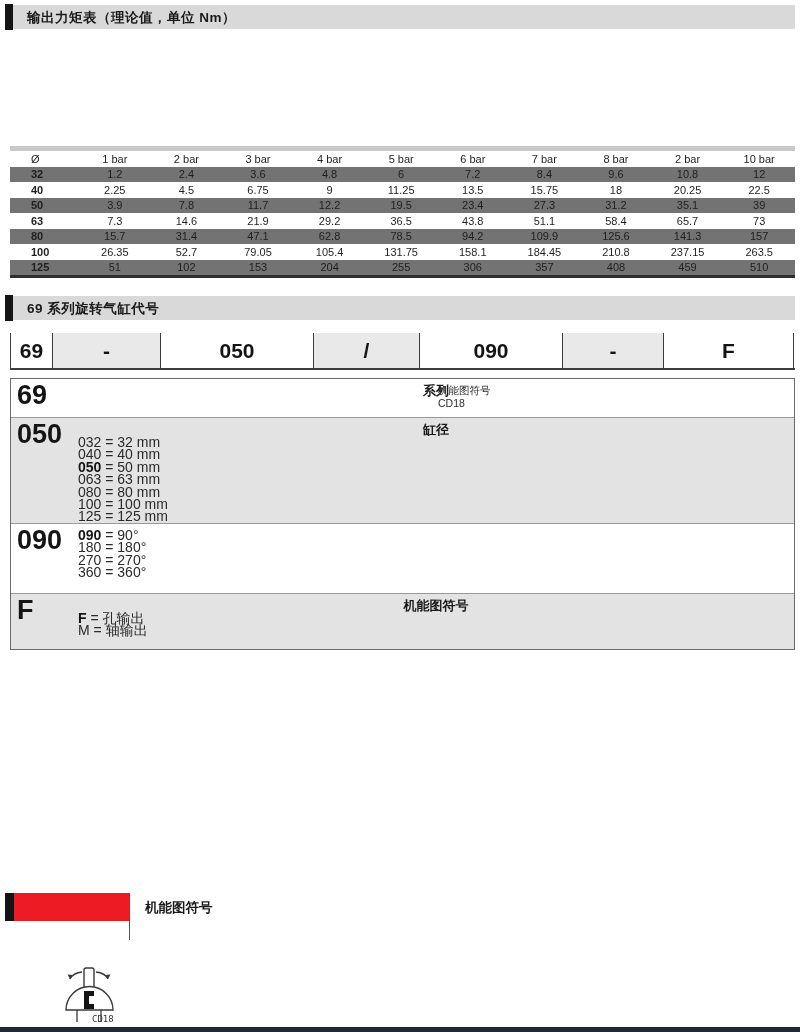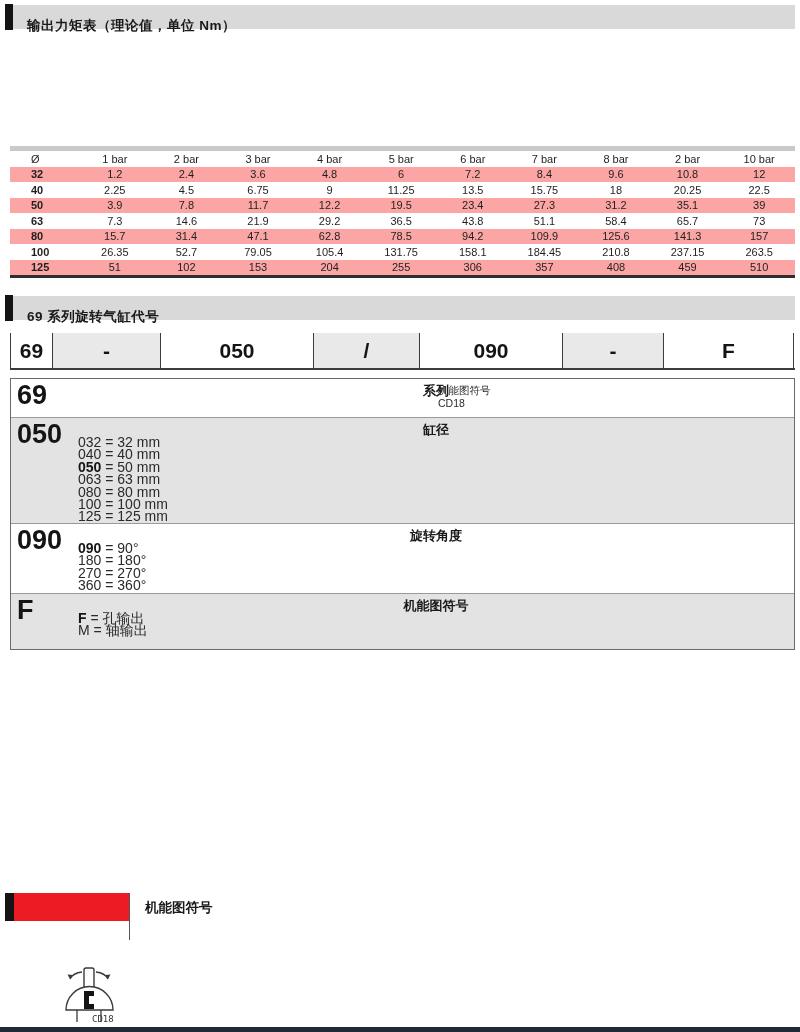--- a/index.html
+++ b/index.html
@@ -3,32 +3,32 @@
 <meta charset="utf-8">
 <style>
   html,body{margin:0;padding:0;background:#fff;}
   .page{
     position:relative;width:800px;height:1032px;background:#fff;overflow:hidden;
     font-family:"Liberation Sans","DejaVu Sans",sans-serif;color:#222;
   }
   
   .sec-hd{position:absolute;left:5px;width:790px;height:24px;background:#d9d9d9;}
   .sec-hd .accent{position:absolute;left:0;top:-1px;width:8px;height:26px;background:#141414;}
-  .sec-hd .sec-title{position:absolute;left:22px;top:12px;font-size:13.5px;font-weight:bold;color:#1a1a1a;letter-spacing:.5px;white-space:nowrap;}
+  .sec-hd .sec-title{position:absolute;left:22px;top:4px;font-size:13.5px;font-weight:bold;color:#1a1a1a;letter-spacing:.5px;white-space:nowrap;}
   
   table.torque{
     position:absolute;left:10px;top:146px;width:785px;border-collapse:collapse;table-layout:fixed;
     border-top:5px solid #c9c9c9;border-bottom:3px solid #2e2e2e;
     font-size:11px;color:#1f1f1f;
   }
   table.torque td,table.torque th{padding:0;height:15.5px;text-align:center;font-weight:normal;vertical-align:middle;}
   table.torque th:first-child,table.torque td:first-child{text-align:left;padding-left:21px;}
   table.torque td:first-child{font-weight:bold;}
   table.torque thead tr{height:17px;}
-  table.torque tr.shade{background:#fca5a5;}
+  table.torque tr.shade{background:#737373;}
   
   .code-row{
     position:absolute;left:10px;top:333px;width:785px;height:37px;display:flex;
     border-left:1px solid #3c3c3c;border-bottom:2px solid #3c3c3c;box-sizing:border-box;
   }
   .code-seg{
     border-right:1px solid #3c3c3c;box-sizing:border-box;height:100%;
     display:flex;align-items:center;justify-content:center;
     font-size:21px;font-weight:bold;color:#141414;
   }
@@ -211,21 +211,20 @@
           <div class="bd-opt"><b>050</b> = 50 mm</div>
           <div class="bd-opt"><span>063</span> = 63 mm</div>
           <div class="bd-opt"><span>080</span> = 80 mm</div>
           <div class="bd-opt"><span>100</span> = 100 mm</div>
           <div class="bd-opt"><span>125</span> = 125 mm</div>
         </div>
       </div>
       <div class="bd-row" style="min-height: 70px;">
         <div class="bd-code">090</div>
         <div class="bd-content">
-          <div class="bd-title">旋转角度</div>
           <div class="bd-opt"><b>090</b> = 90°</div>
           <div class="bd-opt"><span>180</span> = 180°</div>
           <div class="bd-opt"><span>270</span> = 270°</div>
           <div class="bd-opt"><span>360</span> = 360°</div>
         </div>
       </div>
       <div class="bd-row shade" style="min-height: 55px;">
         <div class="bd-code">F</div>
         <div class="bd-content">
           <div class="bd-title">机能图符号</div>

